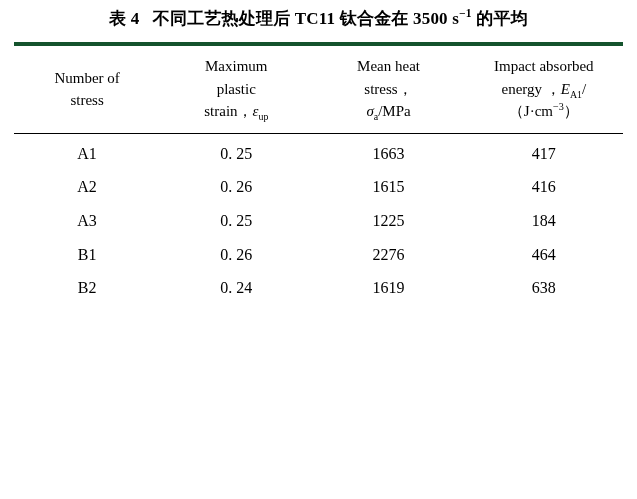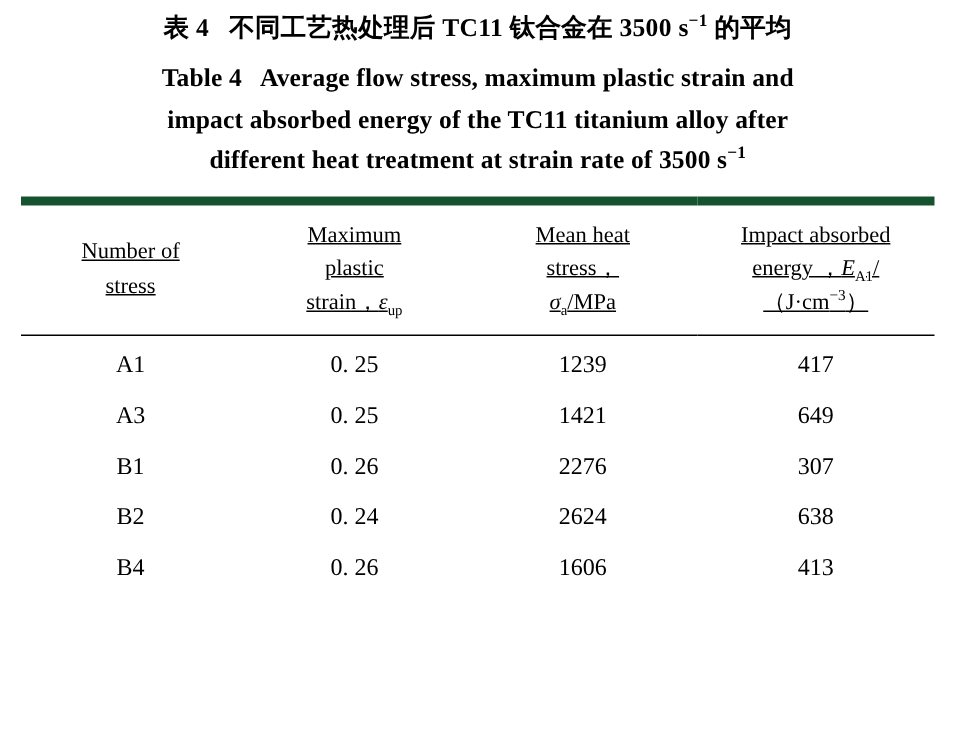--- a/index.html
+++ b/index.html
@@ -59,22 +59,21 @@
     width: 100%;
     border-collapse: collapse;
     table-layout: fixed;
   }
   table.data col.c0 { width: 24%; }
   table.data col.c1 { width: 25%; }
   table.data col.c2 { width: 25%; }
   table.data col.c3 { width: 26%; }
 
   .rule-top {
-    border-top: 6px solid #14532d;
-    text-decoration: underline;
+    border-top: 4px solid #14532d;
   }
   .rule-mid {
     border-top: 1px solid #000;
   }
 
   thead th {
     font-weight: normal;
     font-size: 15px;
     line-height: 1.5;
     text-align: center;
@@ -97,25 +96,20 @@
 </style>
 </head>
 <body>
 
 <div class="page">
 
   <div class="caption-cn">
     <span class="cn-line">表 4&nbsp;&nbsp; 不同工艺热处理后 TC11 钛合金在 3500 s<sup>−1</sup> 的平均</span>
   </div>
 
-  <div class="caption-en">
-    <span class="en-line">Table 4&nbsp;&nbsp; Average flow stress, maximum plastic strain and</span>
-    <span class="en-line">impact absorbed energy of the TC11 titanium alloy after</span>
-    <span class="en-line">different heat treatment at strain rate of 3500 s<sup>−1</sup></span>
-  </div>
 
   <div class="tbl-wrap">
     <table class="data">
       <colgroup>
         <col class="c0">
           <col class="c1">
           <col class="c2">
           <col class="c3">
       </colgroup>
       <thead>
@@ -138,44 +132,44 @@
             <span class="hl">Impact absorbed</span>
             <span class="hl">energy ，<span class="italic">E</span><sub>A1</sub>/</span>
             <span class="hl">（J·cm<sup>−3</sup>）</span>
           </th>
         </tr>
       </thead>
       <tbody>
         <tr class="rule-mid">
           <td>A1</td>
           <td>0. 25</td>
-          <td>1239</td>
+          <td>1663</td>
           <td>417</td>
+        </tr>
+        <tr>
+          <td>A2</td>
+          <td>0. 26</td>
+          <td>1615</td>
+          <td>416</td>
         </tr>
         <tr>
           <td>A3</td>
           <td>0. 25</td>
-          <td>1421</td>
-          <td>649</td>
+          <td>1225</td>
+          <td>184</td>
         </tr>
         <tr>
           <td>B1</td>
           <td>0. 26</td>
           <td>2276</td>
-          <td>307</td>
+          <td>464</td>
         </tr>
         <tr>
           <td>B2</td>
           <td>0. 24</td>
-          <td>2624</td>
+          <td>1619</td>
           <td>638</td>
-        </tr>
-        <tr>
-          <td>B4</td>
-          <td>0. 26</td>
-          <td>1606</td>
-          <td>413</td>
         </tr>
       </tbody>
     </table>
   </div>
 
 </div>
 
 </body></html>

